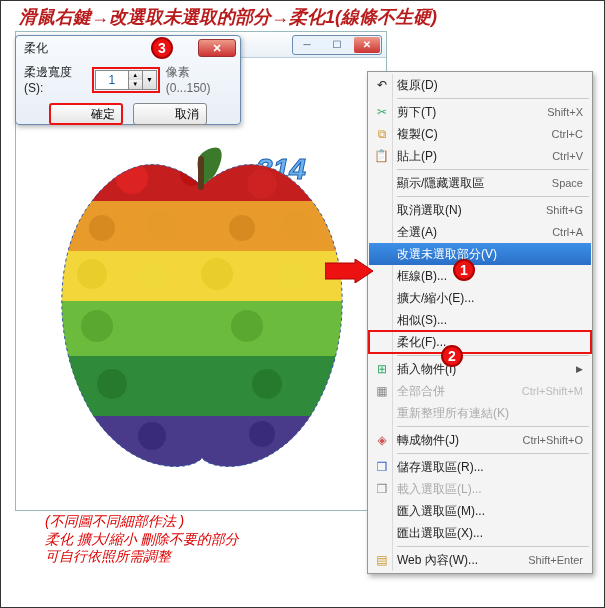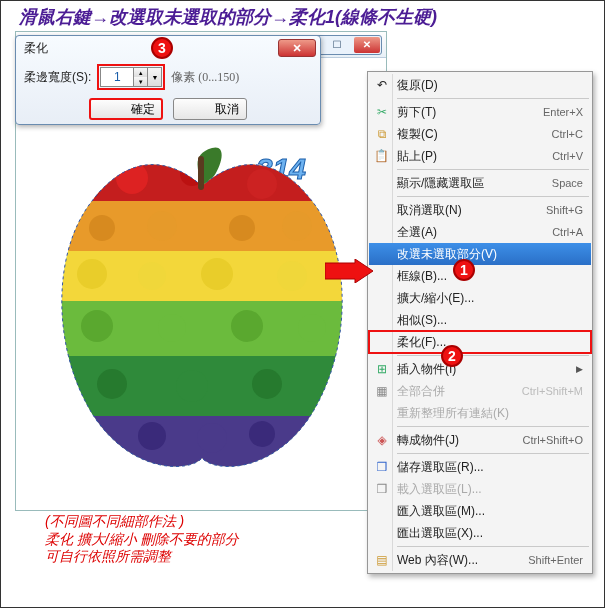--- a/index.html
+++ b/index.html
@@ -1,41 +1,41 @@
 <!DOCTYPE html>
 <html><head>
 <meta charset="utf-8">
 <style>
   * { box-sizing: border-box; margin: 0; padding: 0; font-family: "Microsoft JhengHei", Arial, sans-serif; }
   body { width: 605px; height: 608px; background: #fff; border: 1px solid #333; position: relative; overflow: hidden; }
-  .instruction { color: #4c1d95; font-size: 18px; font-weight: bold; padding: 4px 18px 2px; font-style: italic; }
+  .instruction { color: #b91c1c; font-size: 18px; font-weight: bold; padding: 4px 18px 2px; font-style: italic; }
   .upper { position: relative; height: 480px; }
   .app { position: absolute; left: 14px; top: 0; width: 372px; height: 480px; border: 1px solid #9bb; background: #fff; }
   .app-titlebar { height: 26px; background: linear-gradient(#fdfdfd,#e8f0f7); border-bottom: 1px solid #bcd; display: flex; align-items: center; justify-content: flex-end; padding: 0 4px; }
   .winbtn-group { display: flex; gap: 4px; border: 1px solid #6a8cb0; border-radius: 3px; padding: 1px; background: #eaf2fb; }
   .winbtn { width: 26px; height: 16px; display: flex; align-items: center; justify-content: center; font-size: 10px; color: #34516f; }
   .winbtn.close { background: linear-gradient(#e98,#c33); border-radius: 2px; color: #fff; font-weight: bold; }
   .canvas { position: relative; background: #fff; height: 452px; }
   .apple { position: absolute; left: 26px; top: 88px; width: 320px; height: 330px; }
   .apple svg { width: 100%; height: 100%; }
   .watermark { position: absolute; left: 240px; top: 94px; font-size: 30px; font-weight: 900; color: #6db2f0; -webkit-text-stroke: 1px #1b5ea9; text-shadow: 1px 1px 0 #fff; font-style: italic; }
 
-  .dlg { position: absolute; left: 14px; top: 4px; width: 306px; height: 90px; background: linear-gradient(#f7fbff,#e8eef6); border: 1px solid #6a8cb0; border-radius: 4px; box-shadow: 1px 2px 5px rgba(0,0,0,.3); z-index: 5; }
+  .dlg { position: absolute; left: 14px; top: 4px; width: 226px; height: 90px; background: linear-gradient(#f7fbff,#e8eef6); border: 1px solid #6a8cb0; border-radius: 4px; box-shadow: 1px 2px 5px rgba(0,0,0,.3); z-index: 5; }
   .dlg-titlebar { height: 24px; display: flex; align-items: center; justify-content: space-between; padding: 0 4px 0 8px; font-size: 12px; }
   .dlg-title { color: #222; }
   .dlg-x { width: 38px; height: 18px; background: linear-gradient(#e98,#c33); border: 1px solid #933; border-radius: 3px; color: #fff; font-size: 11px; font-weight: bold; display: flex; align-items: center; justify-content: center; }
   .dlg-body { display: flex; align-items: center; gap: 6px; padding: 4px 8px; font-size: 12px; }
   .dlg-lbl { color: #222; }
   .spinwrap { border: 2px solid #e11; padding: 1px; }
   .spin { display: flex; border: 1px solid #888; height: 20px; background: #fff; }
   .spin input { width: 32px; border: 0; font-size: 12px; padding: 0 3px; color: #1b5ea9; text-align: center; }
   .spin-arrows { width: 14px; display: flex; flex-direction: column; border-left: 1px solid #888; }
   .spin-arrows div { flex: 1; font-size: 6px; display: flex; align-items: center; justify-content: center; background: linear-gradient(#f7f7f7,#ddd); }
   .spin-dd { width: 14px; border-left: 1px solid #888; background: linear-gradient(#f7f7f7,#ddd); font-size: 7px; display: flex; align-items: center; justify-content: center; }
-  .dlg-range { color: #666; font-family: Liberation Serif, serif; }
+  .dlg-range { color: #666; }
   .dlg-buttons { display: flex; justify-content: center; gap: 10px; padding: 4px; }
   .btn { width: 74px; height: 22px; background: linear-gradient(#fdfdfd,#e6e6e6); border: 1px solid #888; border-radius: 3px; font-size: 12px; display: flex; align-items: center; justify-content: center; padding-left: 34px; }
   .btn.ok { border: 2px solid #e11; }
 
   .marker { position: absolute; width: 22px; height: 22px; background: #e11; border-radius: 50%; display: flex; align-items: center; justify-content: center; color: #fff; font-weight: bold; font-size: 14px; border: 2px solid #a00; z-index: 20; }
   .arrow { position: absolute; z-index: 15; }
 
   .ctxmenu { position: absolute; left: 366px; top: 40px; width: 226px; background: #f4f4f4; border: 1px solid #979797; box-shadow: 2px 3px 5px rgba(0,0,0,.3); font-size: 12px; padding: 2px 1px; z-index: 3; }
   .ctxmenu .mi { display: flex; align-items: center; height: 22px; padding: 0 8px 0 28px; position: relative; color: #222; }
   .ctxmenu .mi .ic { position: absolute; left: 4px; width: 18px; text-align: center; font-size: 12px; }
@@ -157,21 +157,21 @@
 
     <div class="mi">
       <span class="ic">↶</span>
       <span class="lbl">復原(D)</span>
     </div>
     <div class="sep"></div>
 
     <div class="mi">
       <span class="ic iconcolor-scissors">✂</span>
       <span class="lbl">剪下(T)</span>
-      <span class="sc">Enter+X</span>
+      <span class="sc">Shift+X</span>
     </div>
     <div class="mi">
       <span class="ic iconcolor-copy">⧉</span>
       <span class="lbl">複製(C)</span>
       <span class="sc">Ctrl+C</span>
     </div>
     <div class="mi">
       <span class="ic iconcolor-paste">📋</span>
       <span class="lbl">貼上(P)</span>
       <span class="sc">Ctrl+V</span>

